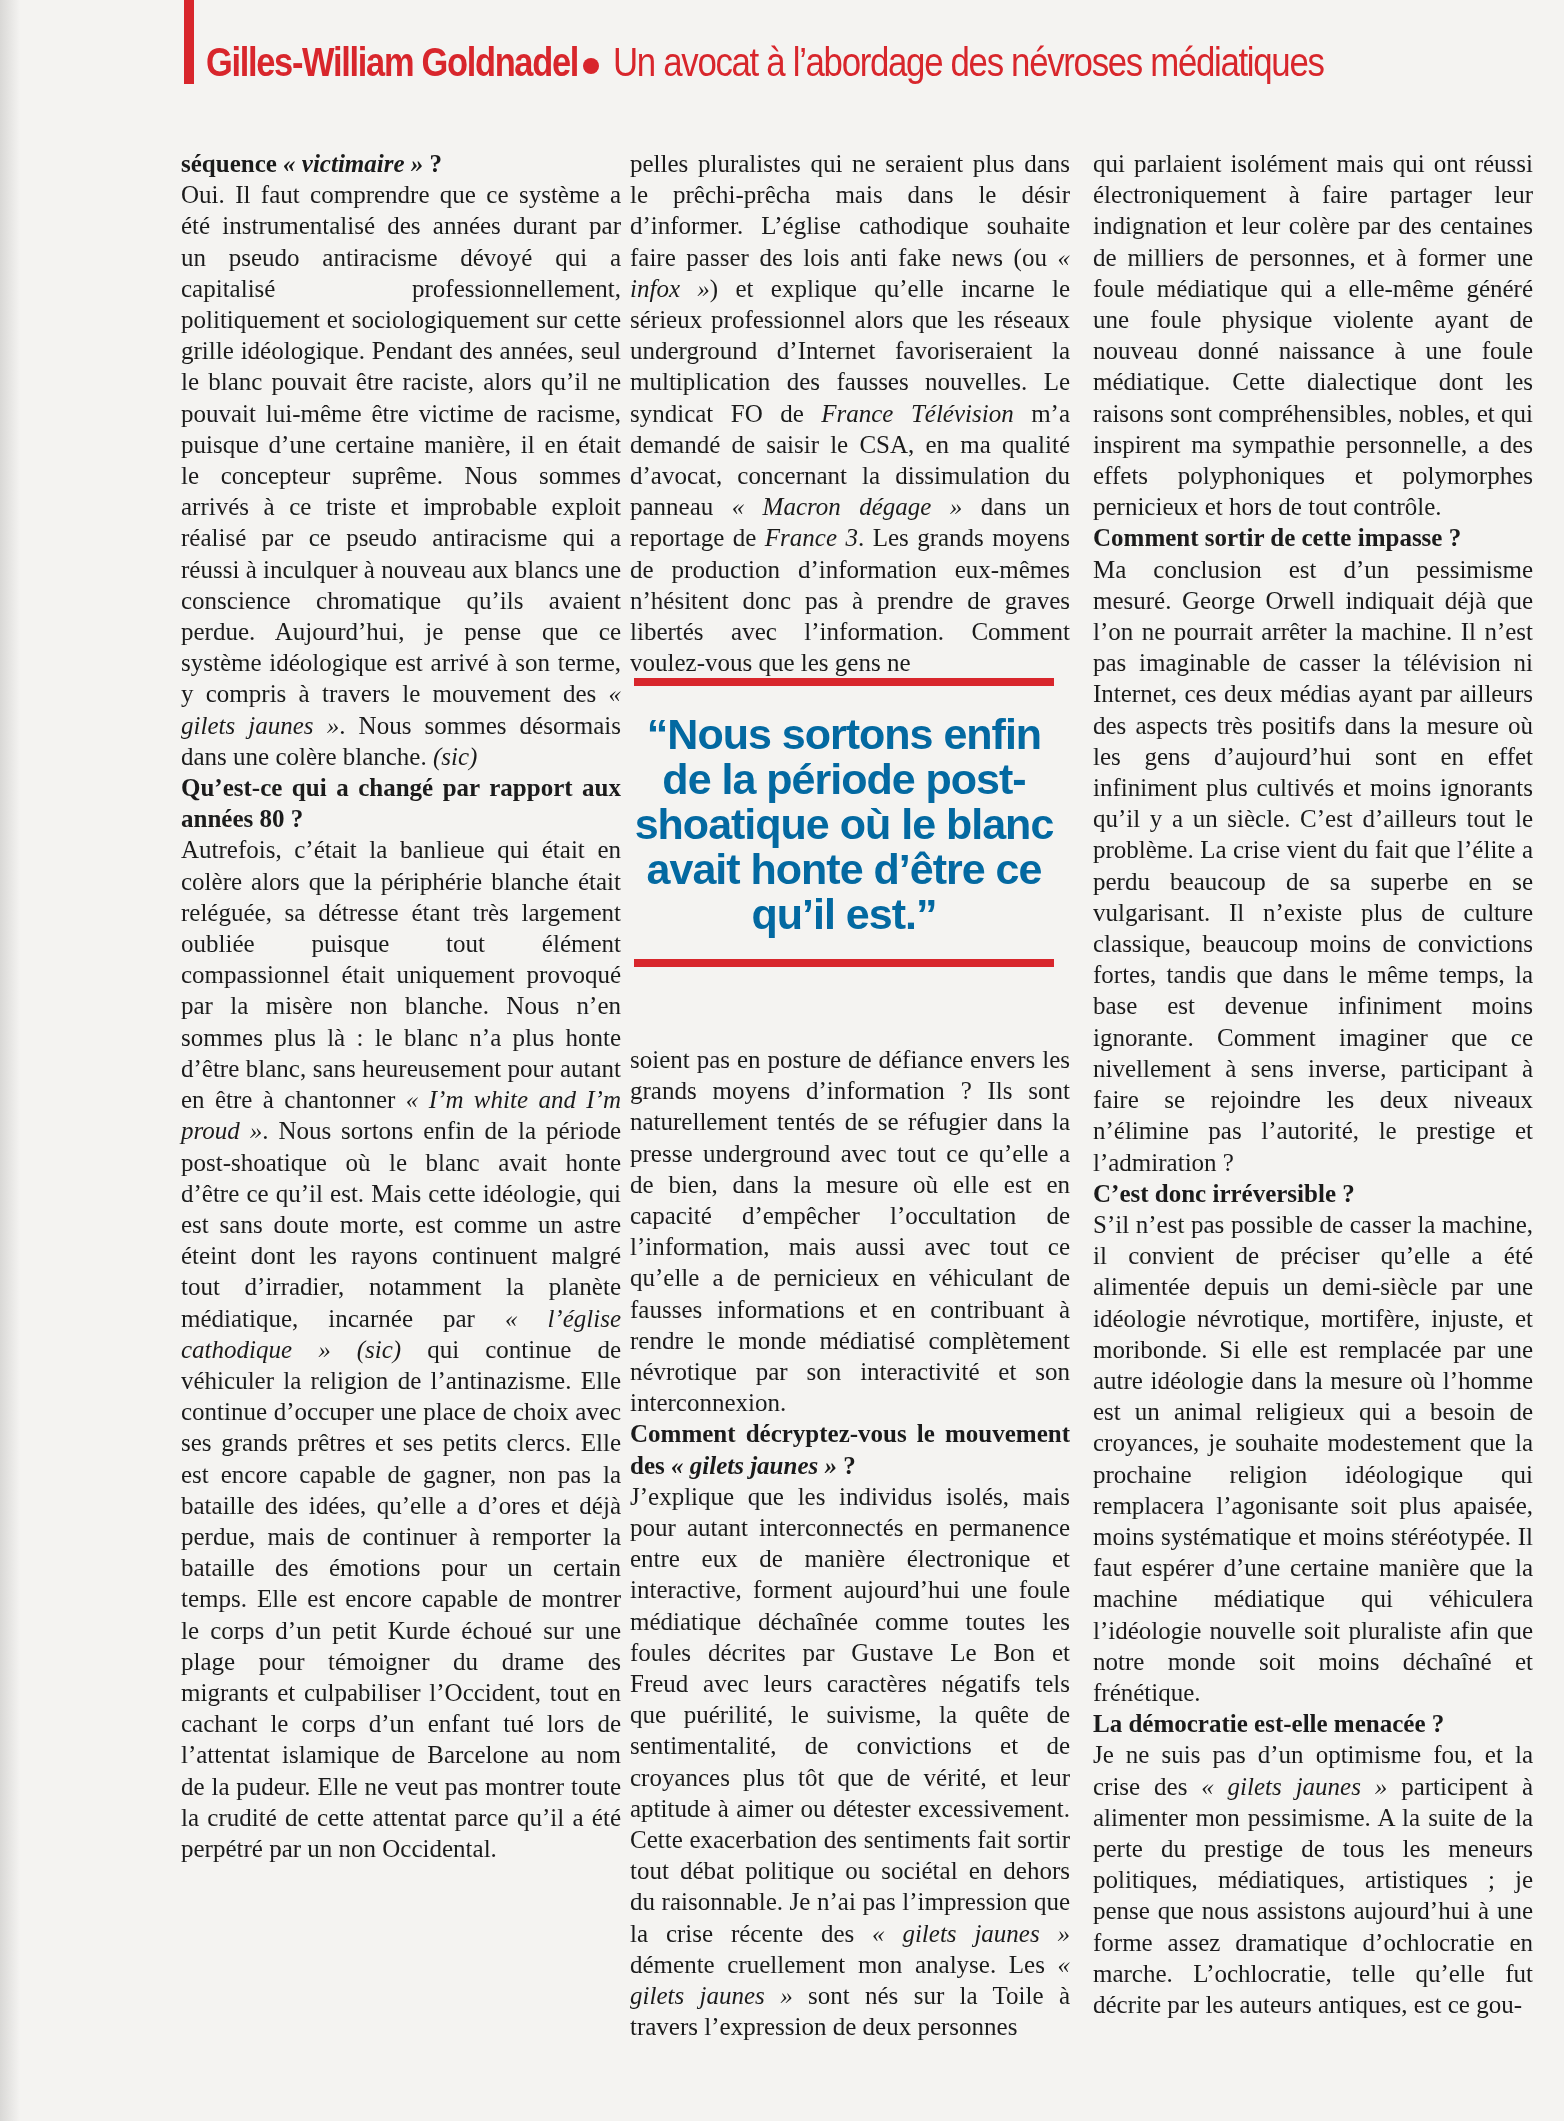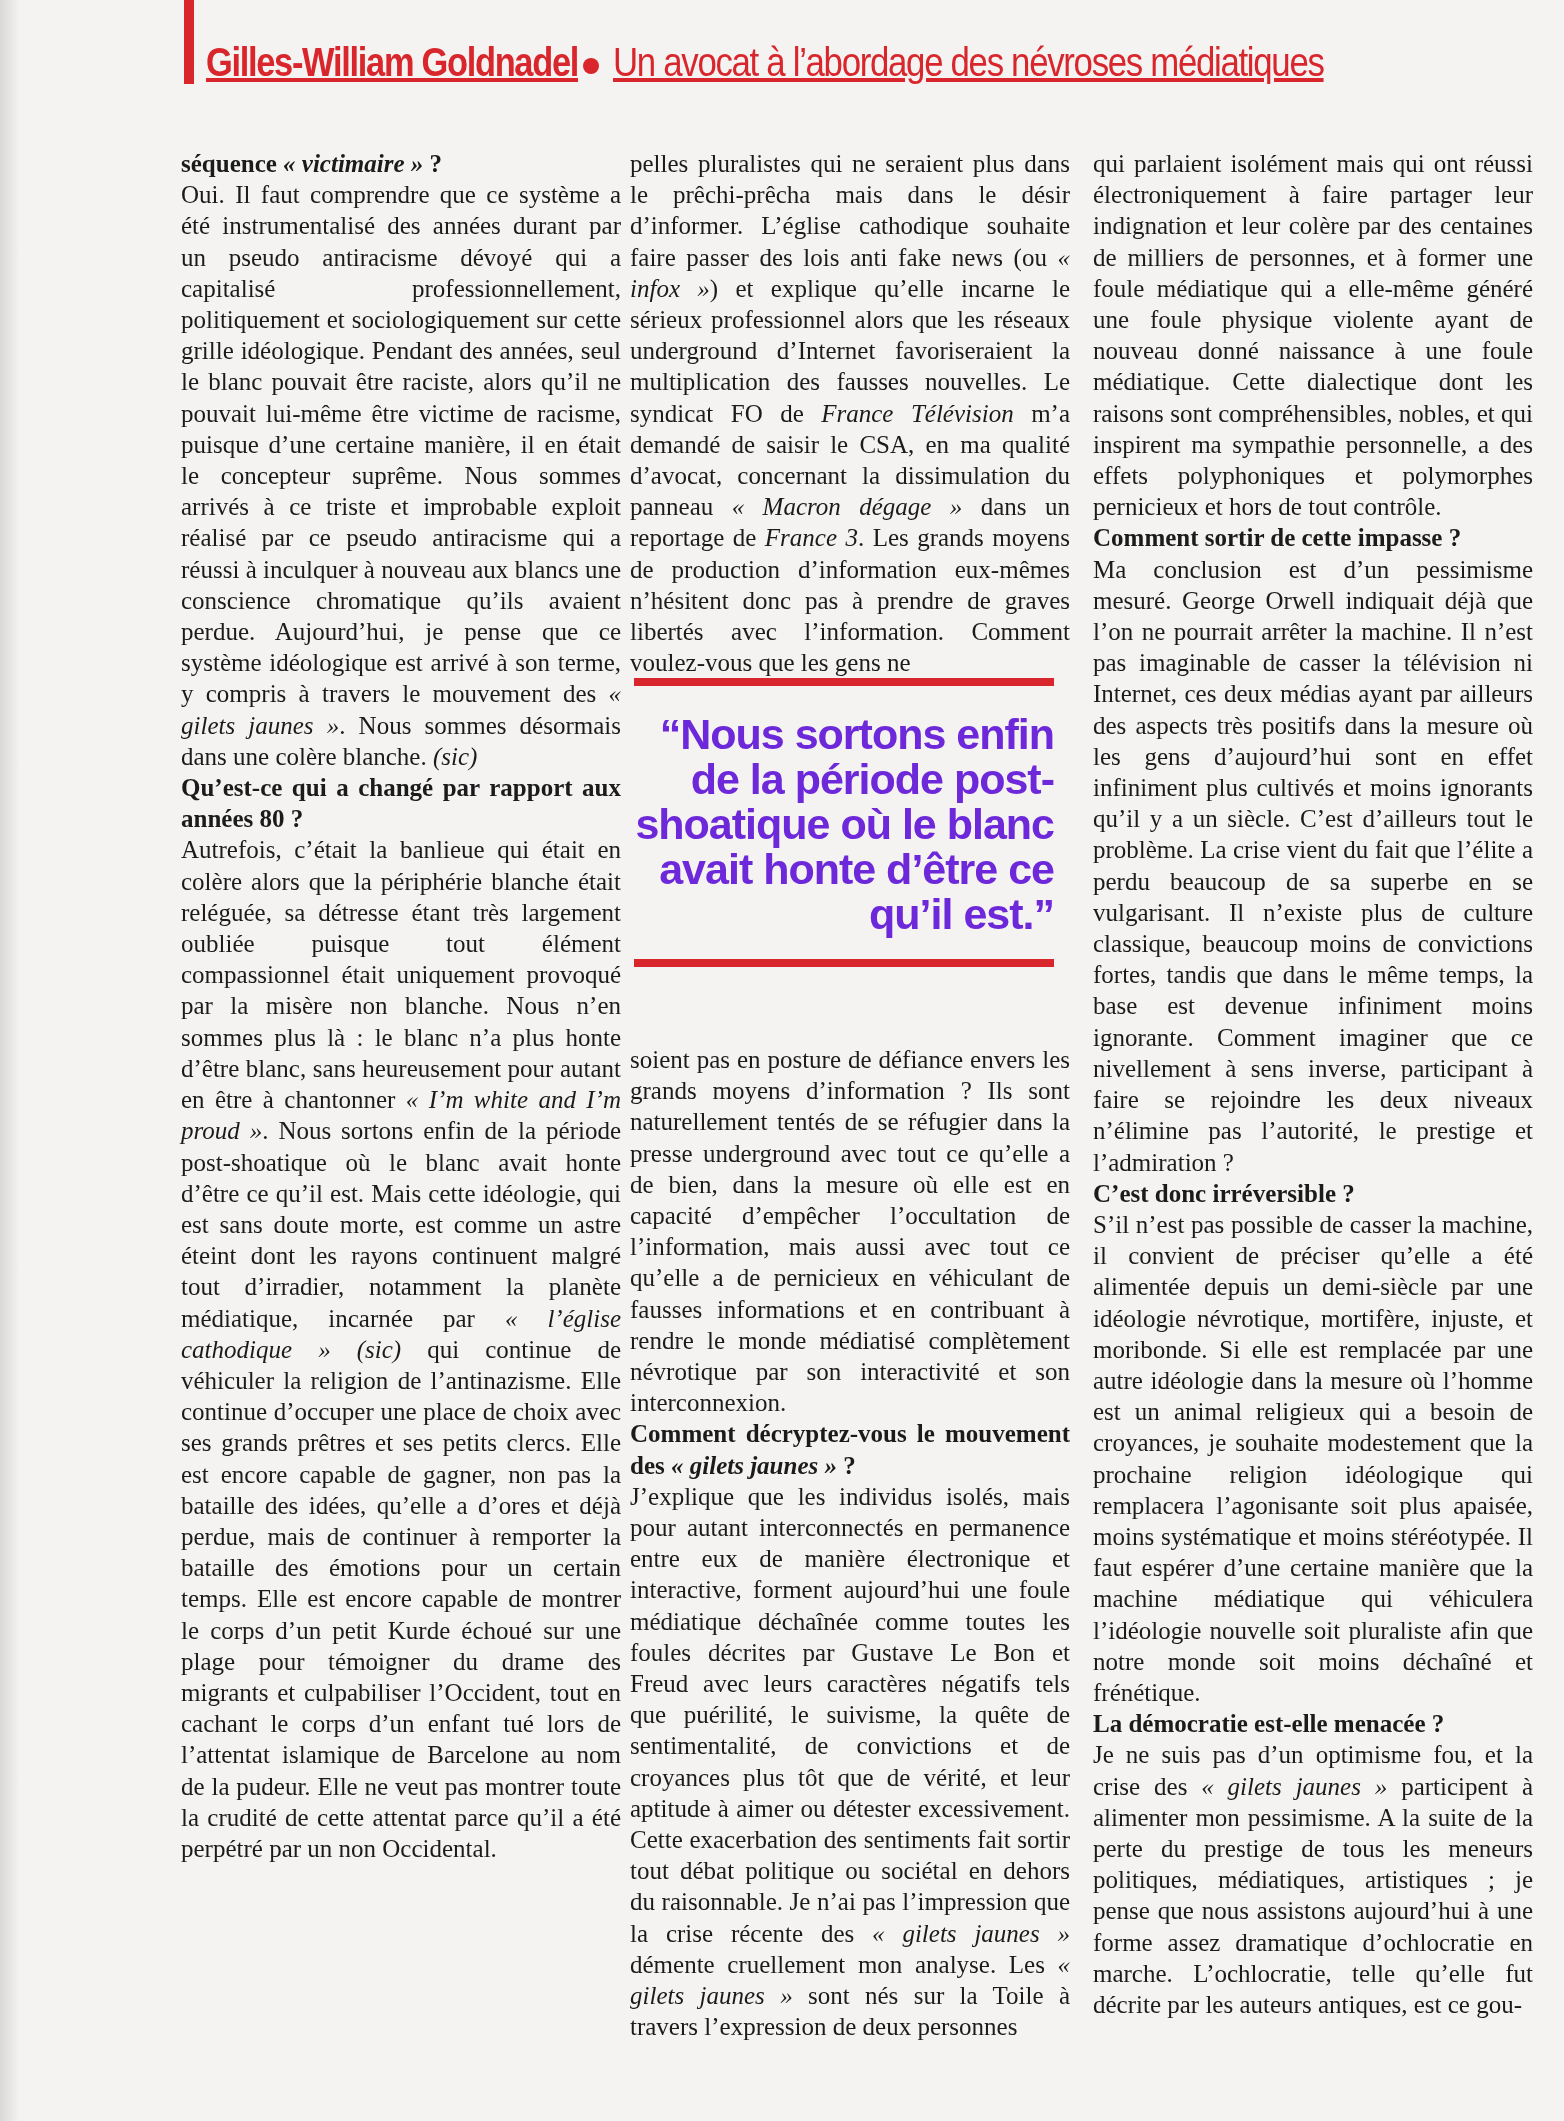--- a/index.html
+++ b/index.html
@@ -15,21 +15,21 @@
     background: linear-gradient(to right, #d9d8d6, #f4f3f1);
   }
   .header-bar {
     position: absolute; left: 184px; top: 0; width: 10px; height: 84px;
     background: #d8262c;
   }
   .header {
     position: absolute; left: 206px; top: 40px; width: 1350px; height: 60px;
     font-family: "Liberation Sans", "DejaVu Sans", sans-serif;
     color: #d8262c; white-space: nowrap;
-    display: flex; align-items: baseline; text-decoration: underline;
+    display: flex; align-items: baseline;
   }
   .header .author {
     font-weight: bold; font-size: 40px; letter-spacing: -1.5px;
     transform: scaleX(0.86); transform-origin: left center;
     display: inline-block; margin-right: -70px;
   }
   .header .dot {
     display: inline-block; width: 16px; height: 16px; border-radius: 50%;
     background: #d8262c; margin: 0 14px 0 14px; position: relative; top: -2px;
   }
@@ -54,21 +54,21 @@
     position: absolute; left: 634px; top: 678px; width: 420px;
   }
   .rule {
     height: 8px; background: #d8262c;
   }
   .rule.top { margin-bottom: 26px; }
   .rule.bottom { margin-top: 22px; }
   .quote-text {
     font-family: "Liberation Sans", "DejaVu Sans", sans-serif;
     font-weight: bold; font-size: 43px; line-height: 45px;
-    text-align: right; color: #6d28d9; letter-spacing: -1px;
+    text-align: center; color: #0369a1; letter-spacing: -1px;
   }
   .col2-bottom { top: 1044px; }
 </style>
 </head>
 <body>
 
 <div class="page-shade"></div>
 <div class="header-bar"></div>
 
 <div class="header">

